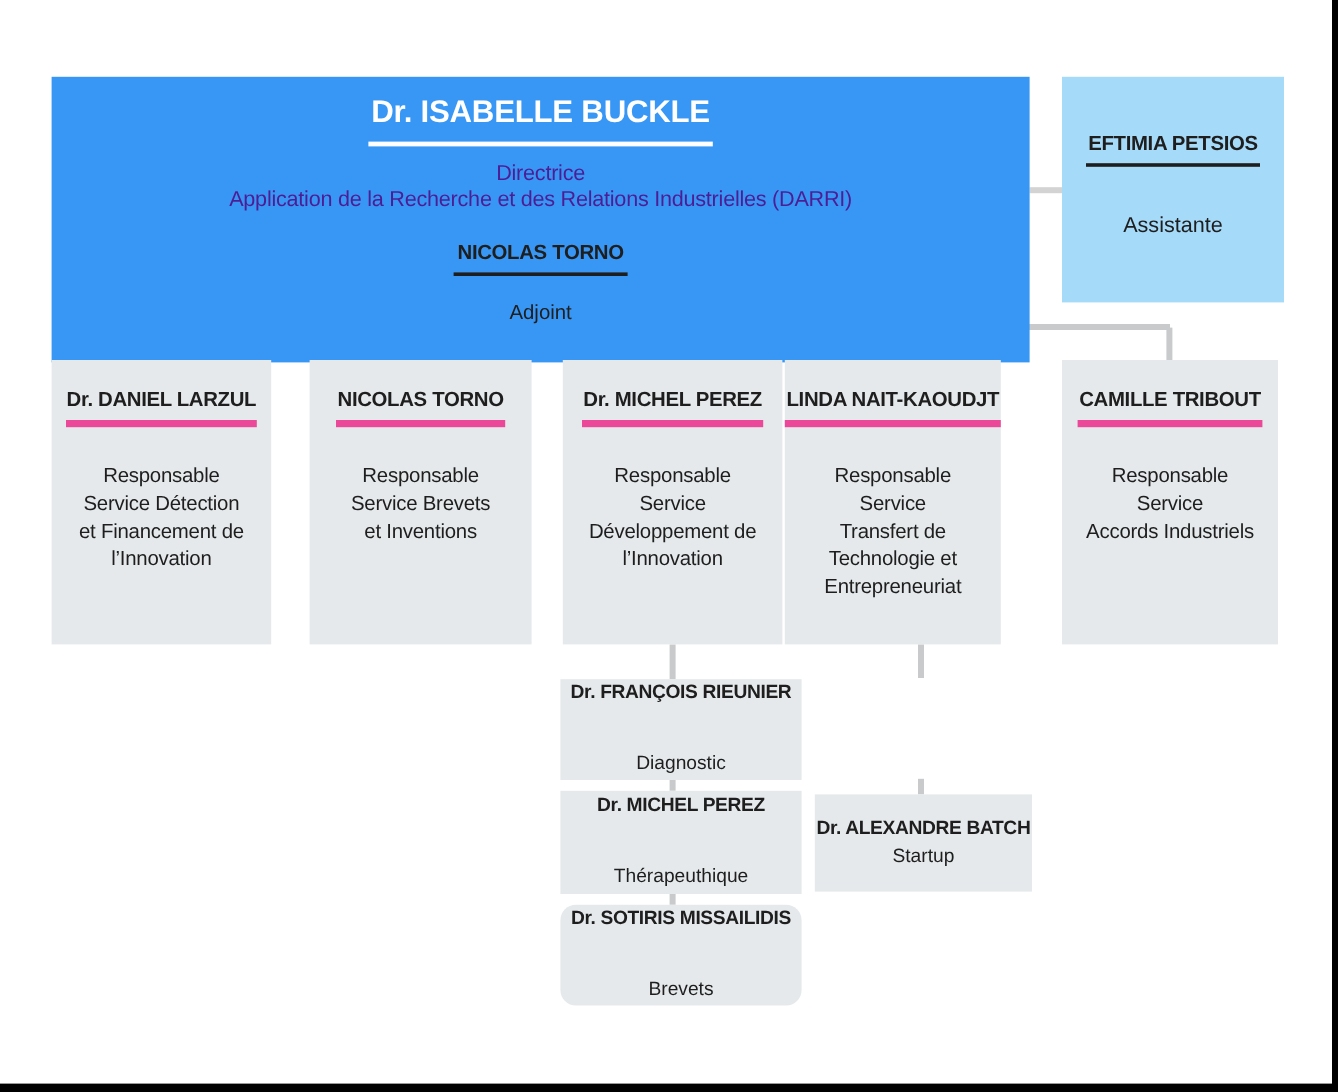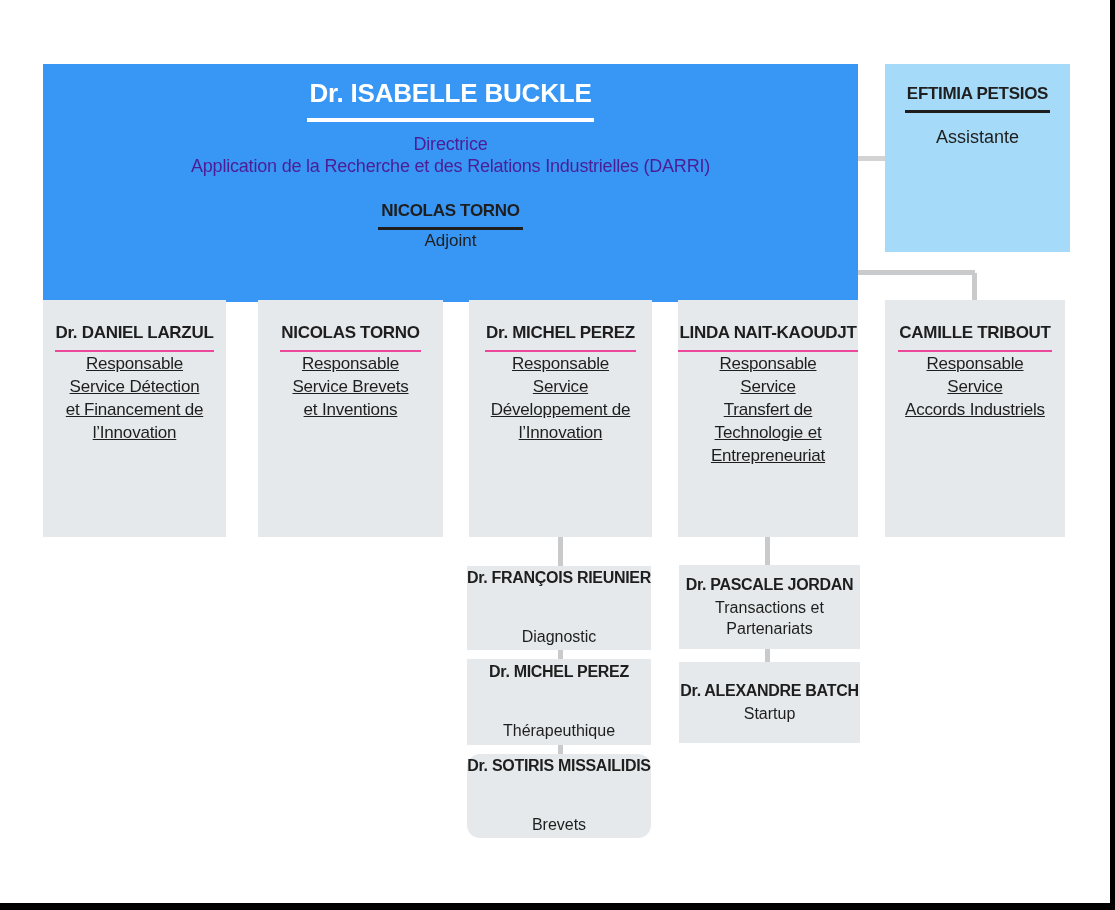--- a/index.html
+++ b/index.html
@@ -16,44 +16,44 @@
   .frame     { position:absolute; background:#000000; }
 
   
   .main-box  { left:43px; top:64px; width:815px; height:238px; padding-top:14px; }
   .main-name { color:#ffffff; font-size:26px; font-weight:bold; display:inline-block;
                border-bottom:4px solid #ffffff; padding:0 2px 9px 2px; letter-spacing:-0.2px; }
   .main-sub  { color:#4c1d95; font-size:18px; line-height:22px; margin-top:11px; letter-spacing:-0.2px; }
   .deputy    { margin-top:24px; }
   .deputy-name { font-size:17px; font-weight:bold; display:inline-block;
                border-bottom:3px solid #1e1e1e; padding:0 3px 6px 3px; letter-spacing:-0.3px; }
-  .deputy-role { font-size:17px; margin-top:1px; }
+  .deputy-role { font-size:17px; margin-top:21px; }
 
   
-  .assistant-box { left:885px; top:64px; width:185px; height:188px; padding-top:20px; }
+  .assistant-box { left:885px; top:64px; width:185px; height:188px; padding-top:46px; }
   .a-name  { font-size:17px; font-weight:bold; display:inline-block;
              border-bottom:3px solid #1e1e1e; padding:0 2px 6px 2px; letter-spacing:-0.3px; }
-  .a-role  { font-size:18px; margin-top:14px; }
+  .a-role  { font-size:18px; margin-top:38px; }
 
   
   .dept      { top:300px; height:237px; padding-top:23px; }
   .dept-name { font-size:17px; font-weight:bold; display:inline-block;
-               border-bottom:2px solid #ec4899; padding:0 1px 7px 1px; letter-spacing:-0.3px; }
-  .dept-role { font-size:17px; line-height:23px; white-space:pre-line; letter-spacing:-0.2px;text-decoration:underline; }
+               border-bottom:6px solid #ec4899; padding:0 1px 7px 1px; letter-spacing:-0.3px; }
+  .dept-role { font-size:17px; line-height:23px; margin-top:29px; white-space:pre-line; letter-spacing:-0.2px; }
   .dept-1 { left:43px;  width:183px; }
   .dept-2 { left:258px; width:185px; }
   .dept-3 { left:469px; width:183px; }
-  .dept-4 { left:678px; width:180px; }
+  .dept-4 { left:654px; width:180px; }
   .dept-5 { left:885px; width:180px; }
 
   
   .sub { display:flex; flex-direction:column; justify-content:center; align-items:center; }
   .sub-name { font-size:16px; font-weight:bold; letter-spacing:-0.3px; }
   .sub-role { font-size:16px; line-height:21px; margin-top:3px; white-space:pre-line; }
-  .subA  { left:467px; width:184px;gap:36px; }
+  .subA  { left:467px; width:201px;gap:36px; }
   .subB  { left:679px; width:181px; }
   .subA1 { top:566px; height:84px; }
   .subA2 { top:659px; height:86px; }
   .subA3 { top:754px; height:84px;border-radius:13px; }
   .subB1 { top:565px; height:84px; }
   .subB2 { top:662px; height:81px; }
 
   
   .c-stem-main { left:448px; top:253px; width:5px; height:18px; }
   .c-hbar      { left:132px; top:270px; width:843px; height:5px; }
@@ -149,25 +149,20 @@
   </div>
   <div class="box gray sub subA subA2">
     <div class="sub-name">Dr. MICHEL PEREZ</div>
     <div class="sub-role">Thérapeuthique</div>
   </div>
   <div class="box gray sub subA subA3">
     <div class="sub-name">Dr. SOTIRIS MISSAILIDIS</div>
     <div class="sub-role">Brevets</div>
   </div>
 
-  <div class="box gray sub subB subB1">
-    <div class="sub-name">Dr. PASCALE JORDAN</div>
-    <div class="sub-role">Transactions et
-Partenariats</div>
-  </div>
   <div class="box gray sub subB subB2">
     <div class="sub-name">Dr. ALEXANDRE BATCH</div>
     <div class="sub-role">Startup</div>
   </div>
 
   <div class="frame frame-right"></div>
   <div class="frame frame-bottom"></div>
 
 </div>
 

